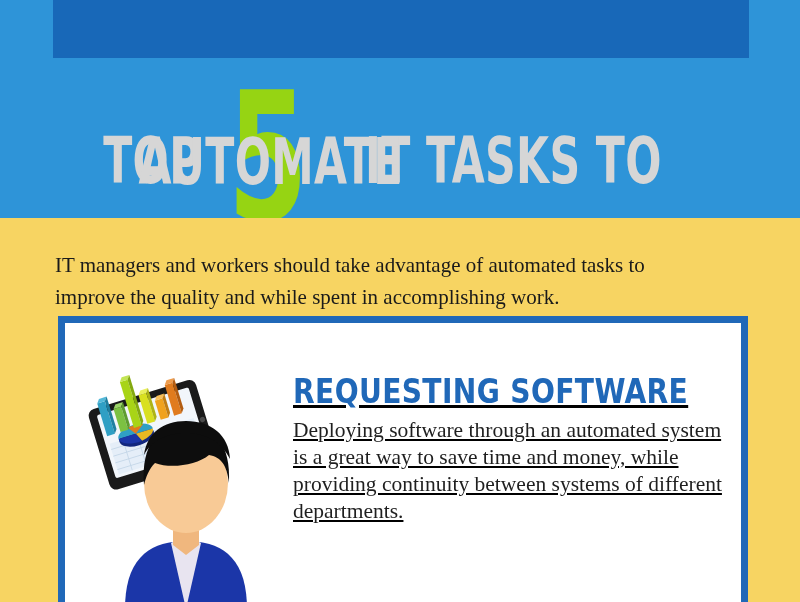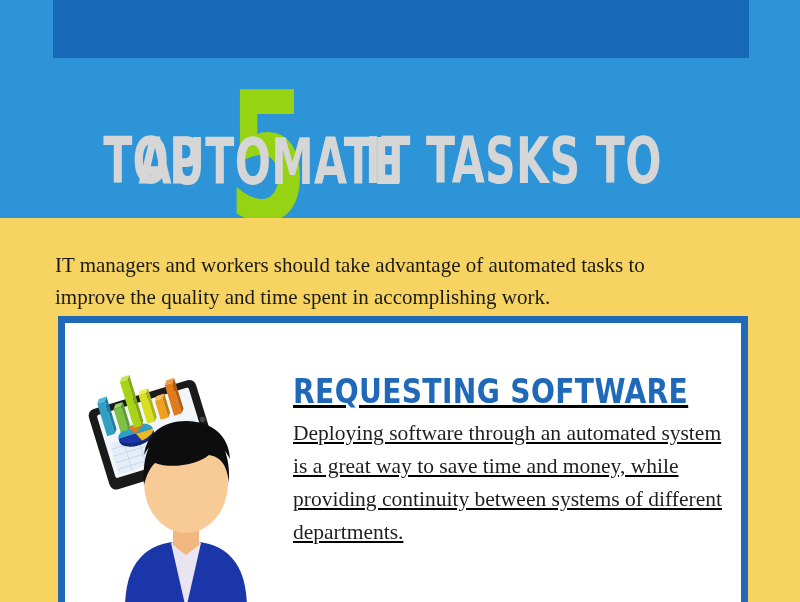--- a/index.html
+++ b/index.html
@@ -154,21 +154,21 @@
     color: #2068b8;
     letter-spacing: 0.4px;
     transform: scaleX(0.92);
     transform-origin: left center;
     white-space: nowrap;
     margin: 0 0 8px 0;
   }
   .card-body {
     font-family: "Liberation Serif", "DejaVu Serif", serif;
     font-size: 21.5px;
-    line-height: 33px;
+    line-height: 27px;
     color: #1f1f1f;
     margin: 0;
   }
 </style>
 </head>
 <body>
 
 <div id="infographic">
 
   <div class="header">
@@ -179,21 +179,21 @@
         <span class="t-word t-top">TOP</span>
         <span class="big-five">5</span>
         <span class="t-word t-it">IT TASKS TO</span>
       </div>
       <div class="title-line title-line-2">
         <span class="t-word">AUTOMATE</span>
       </div>
     </div>
   </div>
 
-  <p class="intro">IT managers and workers should take advantage of automated tasks to improve the quality and time spent in accomplishing work.</p>
+  <p class="intro">IT managers and workers should take advantage of automated tasks to improve the quality and while spent in accomplishing work.</p>
 
   <div class="card">
     <div class="card-inner">
 
       <div class="illustration">
         <svg class="illus-svg" width="210" height="250" viewBox="0 0 210 250" xmlns="http://www.w3.org/2000/svg">
 
           <g transform="rotate(-17 70 70)">
             <rect x="14" y="34" width="112" height="84" rx="7" fill="#1a1a1a"></rect>
             <rect x="22" y="41" width="96" height="66" rx="2" fill="#f2f6fb"></rect>

